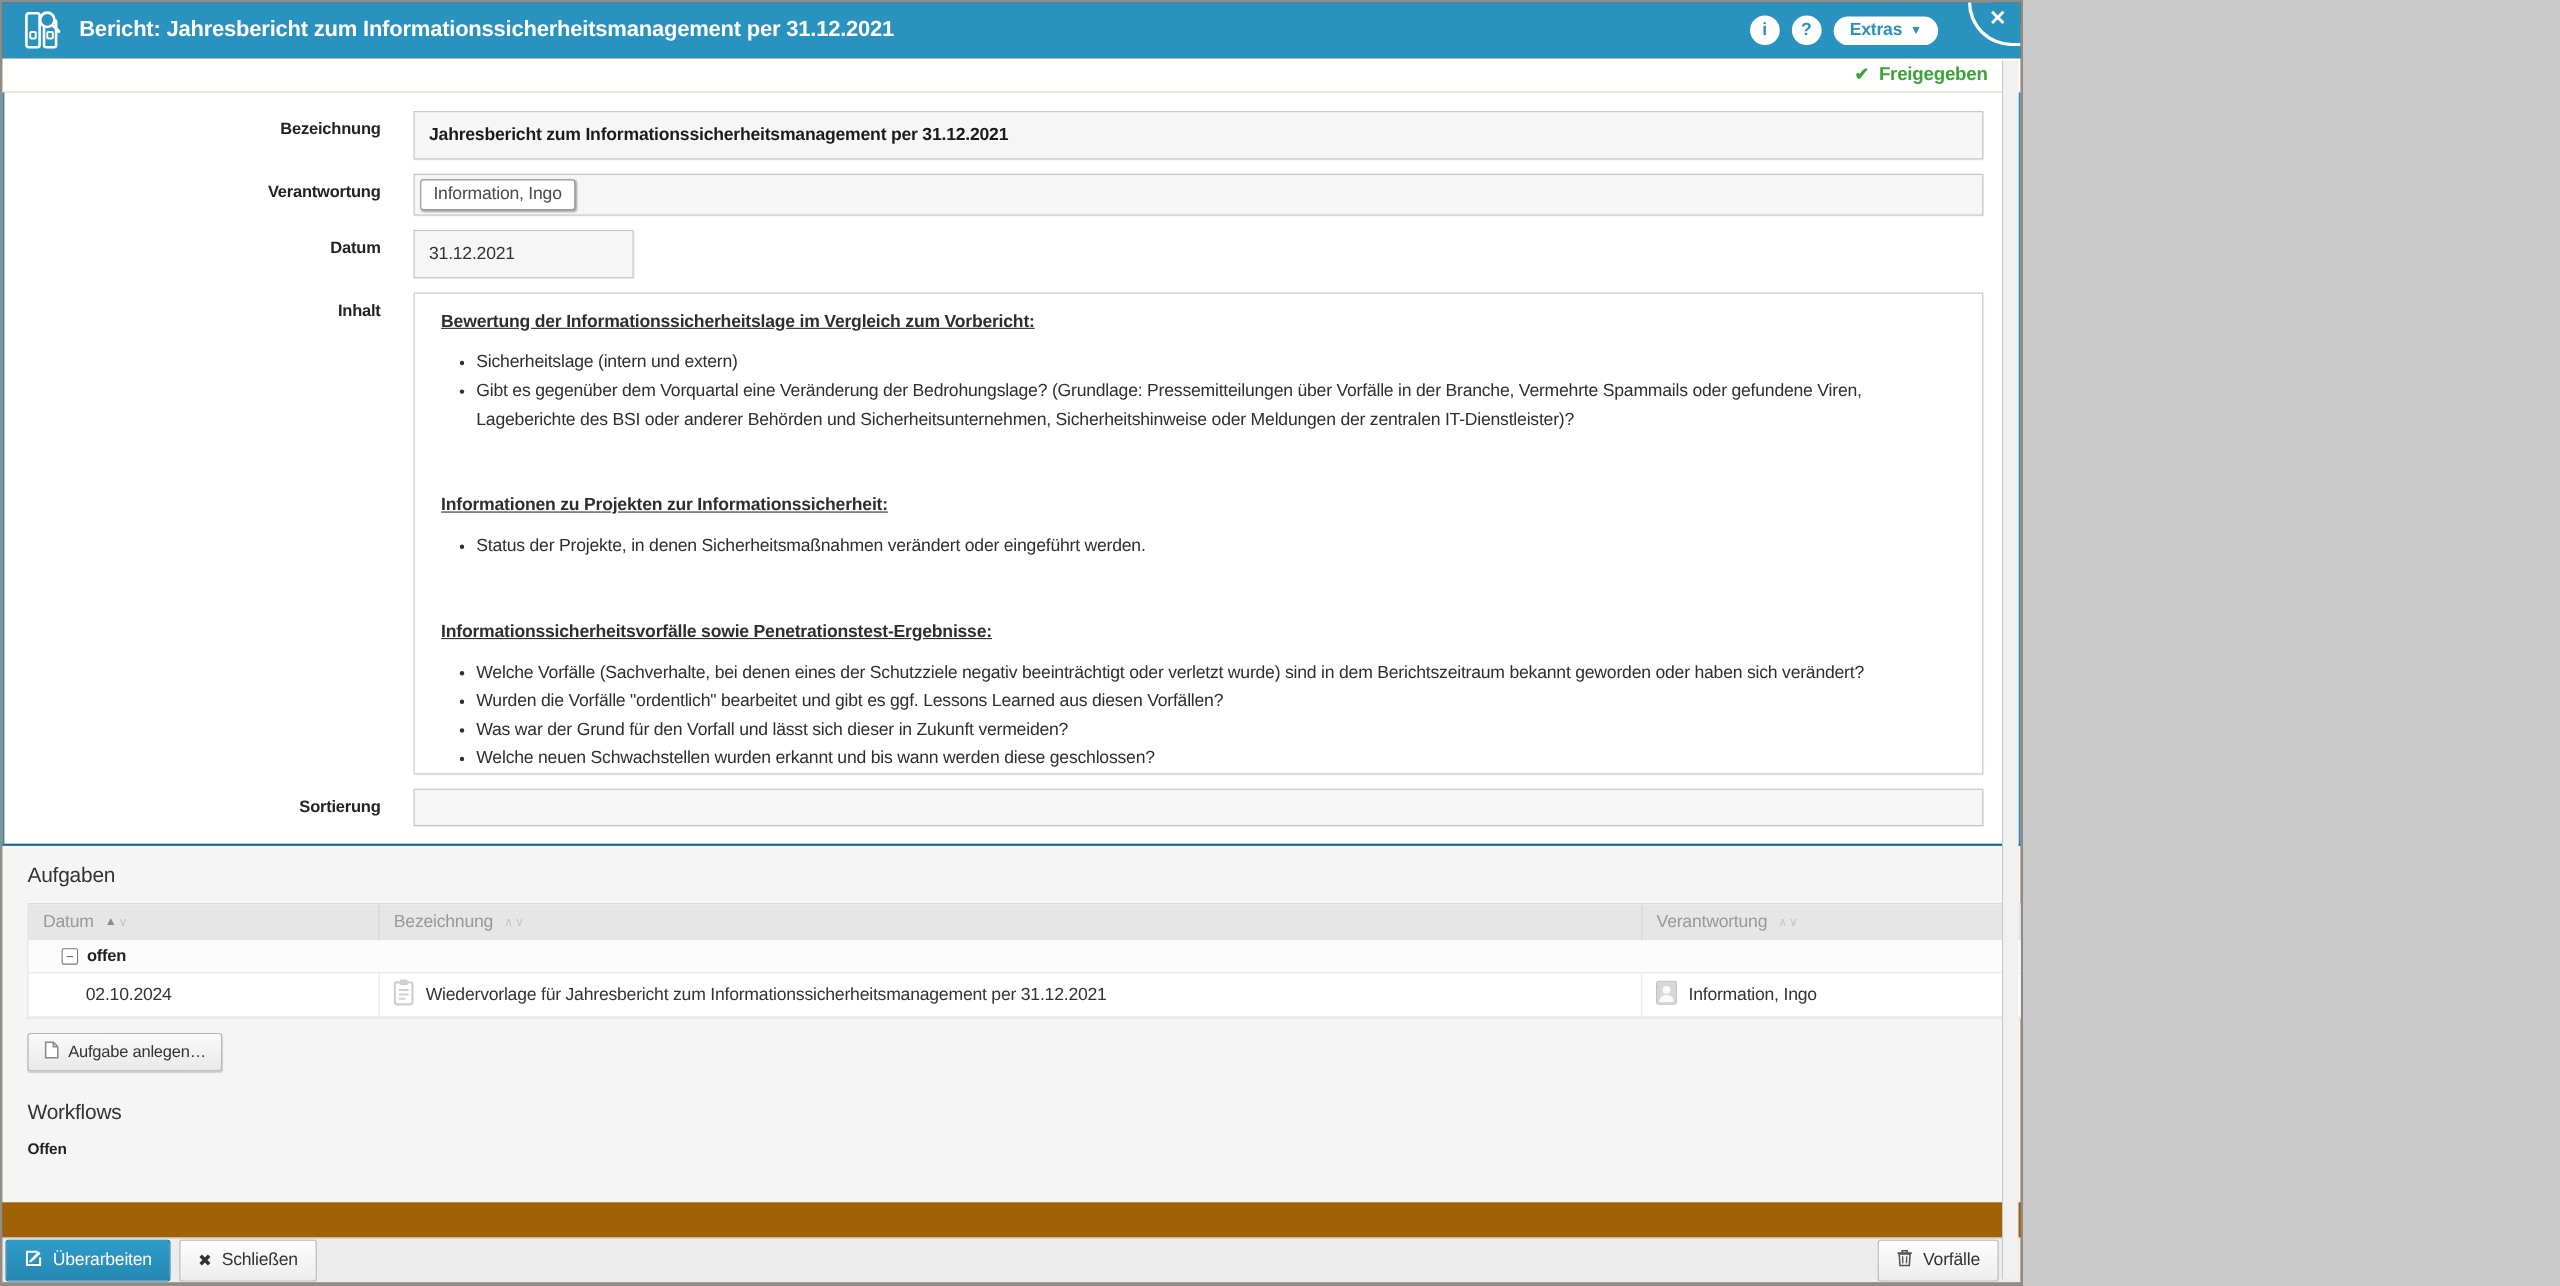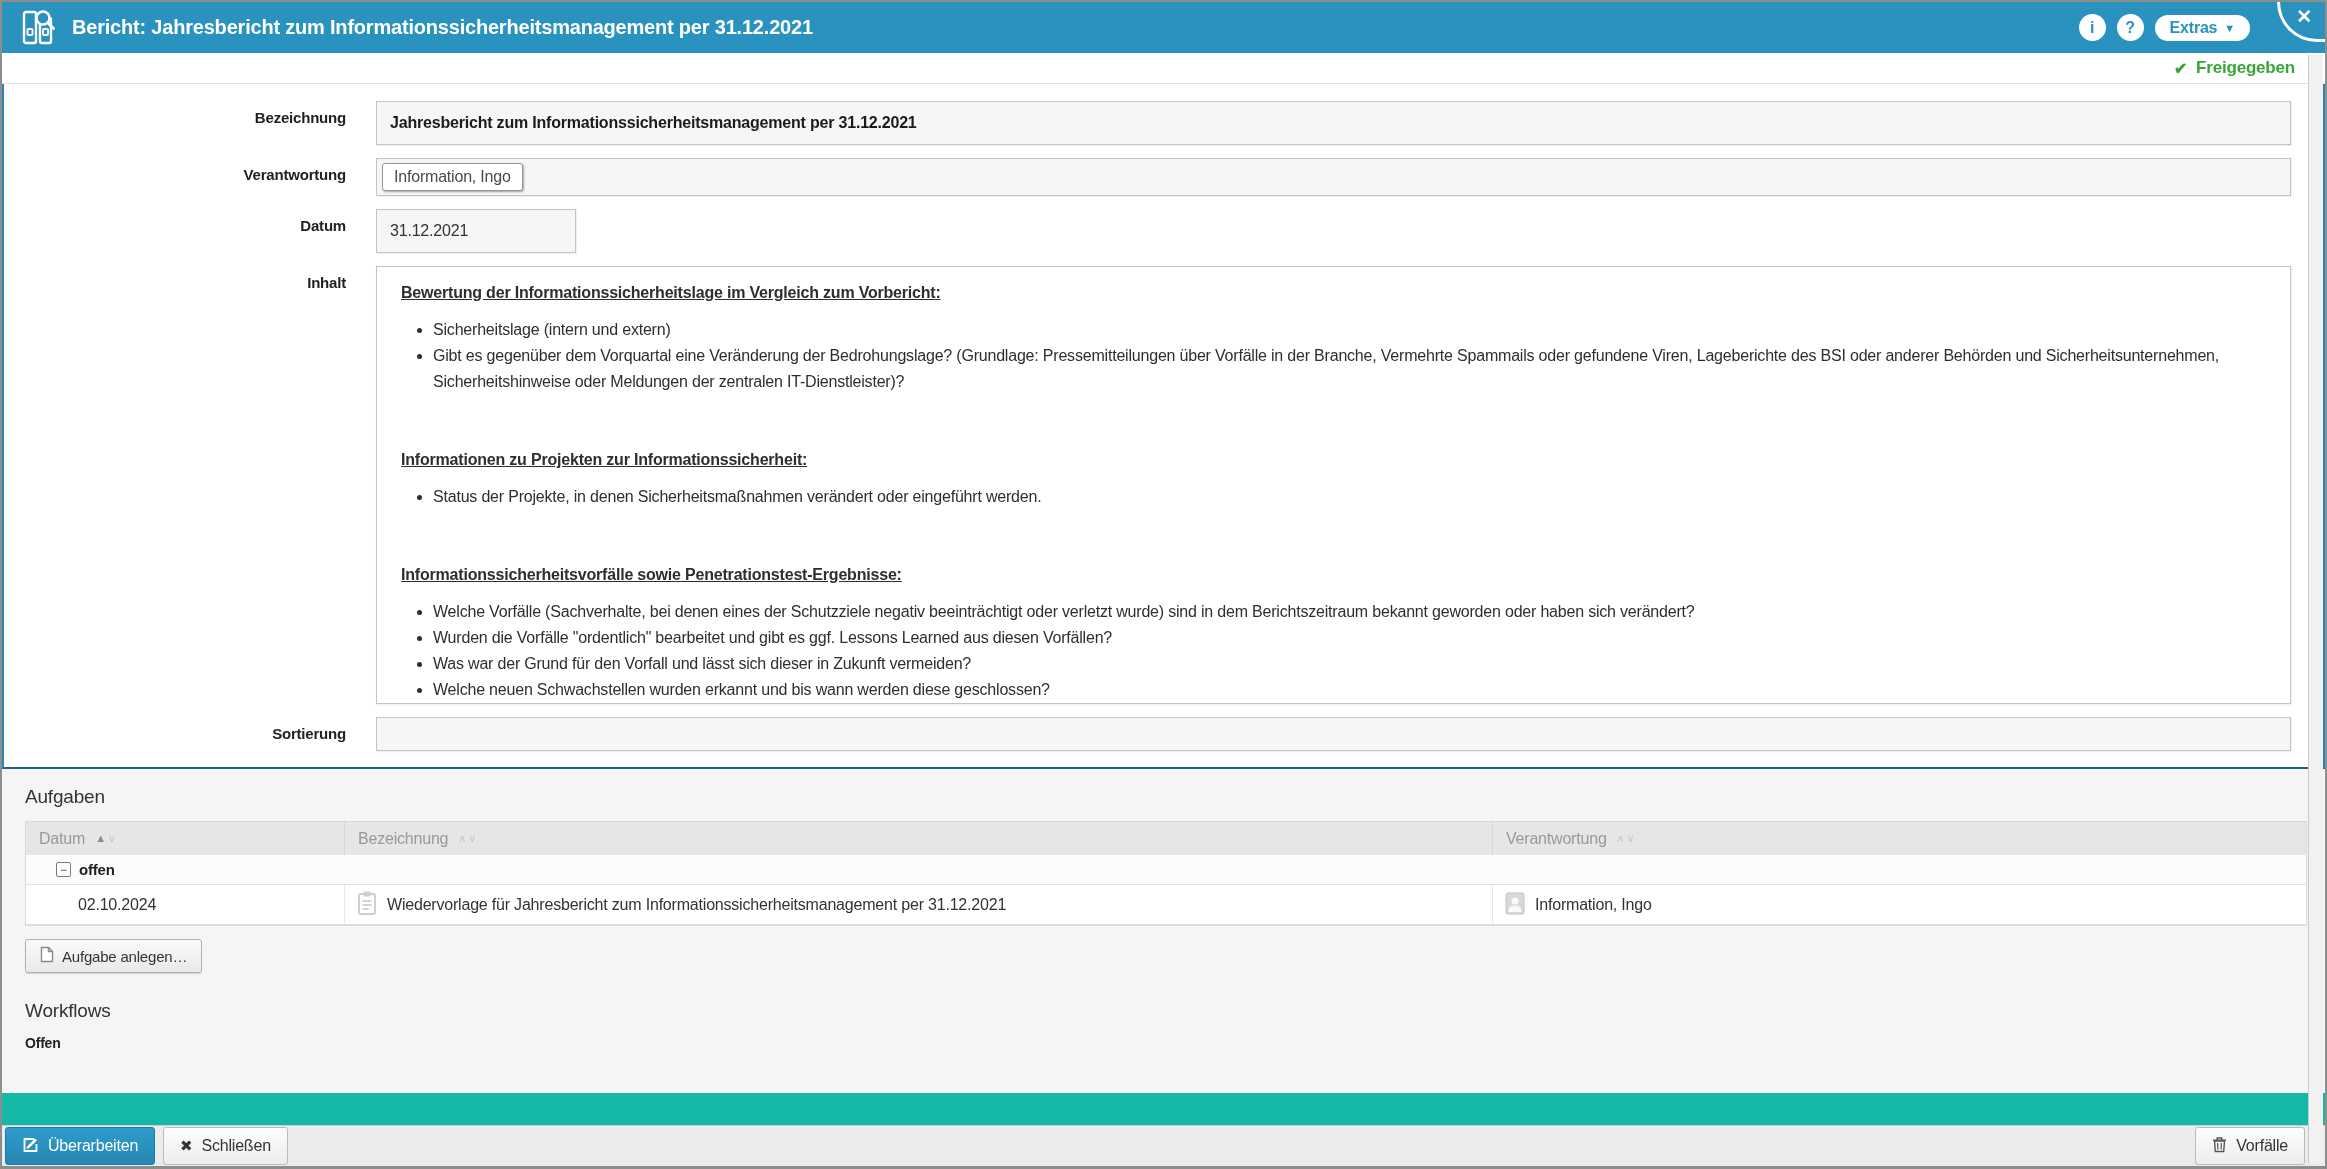--- a/index.html
+++ b/index.html
@@ -1,22 +1,22 @@
 <!DOCTYPE html>
 <html><head>
 <meta charset="utf-8">
 <style>
   * { box-sizing: border-box; }
   html,body { margin:0; padding:0; background:#c9c9c9; }
   body { font-family: "Liberation Sans", sans-serif; letter-spacing:-0.2px; }
 
   .window {
-    position:relative; width:2327px; height:1169px;
+    position:relative; width:1839px; height:1169px;
     border:2px solid #8d8d8d; border-bottom-width:3px;
-    background:#14b8a6; overflow:hidden;
+    background:#a16207; overflow:hidden;
   }
 
   
   .titlebar {
     height:51px; background:#2a92bf; display:flex; align-items:center;
     padding:0 0 0 19px; position:relative;
   }
   .app-icon { flex:none; display:flex; }
   .titlebar .title { color:#fff; font-weight:bold; font-size:20px; margin-left:15px; white-space:nowrap; }
   .titlebar-right { margin-left:auto; display:flex; align-items:center; gap:11px; margin-right:75px; }

